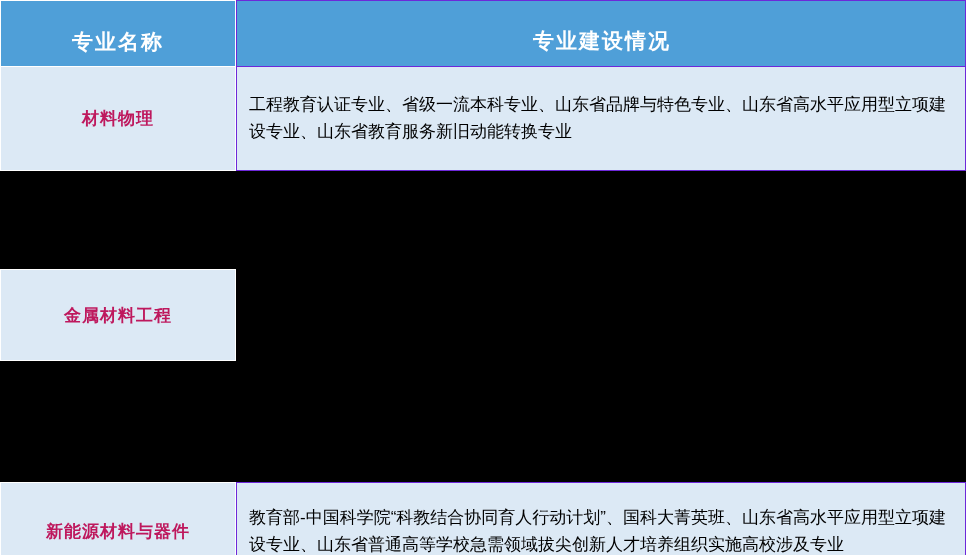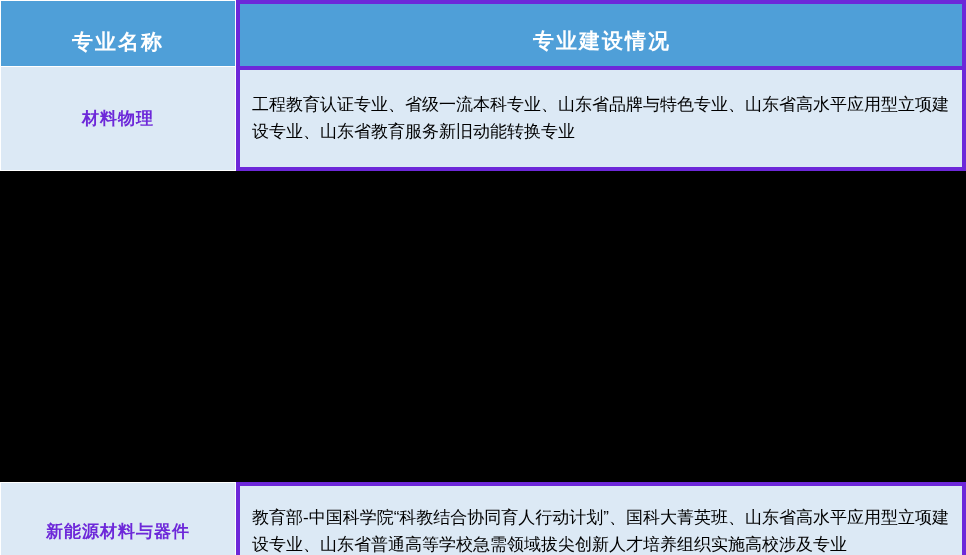--- a/index.html
+++ b/index.html
@@ -39,27 +39,27 @@
   .cell-name {
     width: 236px;
     box-sizing: border-box;
     border: 1px solid #ffffff;
     display: flex;
     align-items: center;
     justify-content: center;
     text-align: center;
     font-weight: bold;
     font-size: 17px;
-    color: #6d28d9;
+    color: #be185d;
     letter-spacing: 1px;
   }
   .cell-desc {
     width: 730px;
     box-sizing: border-box;
-    border: 4px solid #6d28d9;
+    border: 1px solid #6d28d9;
     display: flex;
     align-items: center;
     padding: 6px 10px 6px 12px;
     font-size: 17px;
     color: #000000;
     line-height: 1.55;
   }
   
   .header .cell-name,
   .header .cell-desc {
@@ -110,20 +110,21 @@
     <div class="row body-row r1">
       <div class="cell-name">材料物理</div>
       <div class="cell-desc">
           <span class="desc-text">工程教育认证专业、省级一流本科专业、山东省品牌与特色专业、山东省高水平应用型立项建设专业、山东省教育服务新旧动能转换专业</span>
         </div>
     </div>
 
     <div class="gap g1"></div>
 
     <div class="row body-row r2">
+      <div class="cell-name">金属材料工程</div>
     </div>
 
     <div class="gap g2"></div>
 
     <div class="row body-row r3">
       <div class="cell-name">新能源材料与器件</div>
       <div class="cell-desc">
           <span class="desc-text">教育部-中国科学院“科教结合协同育人行动计划”、国科大菁英班、山东省高水平应用型立项建设专业、山东省普通高等学校急需领域拔尖创新人才培养组织实施高校涉及专业</span>
         </div>
     </div>

